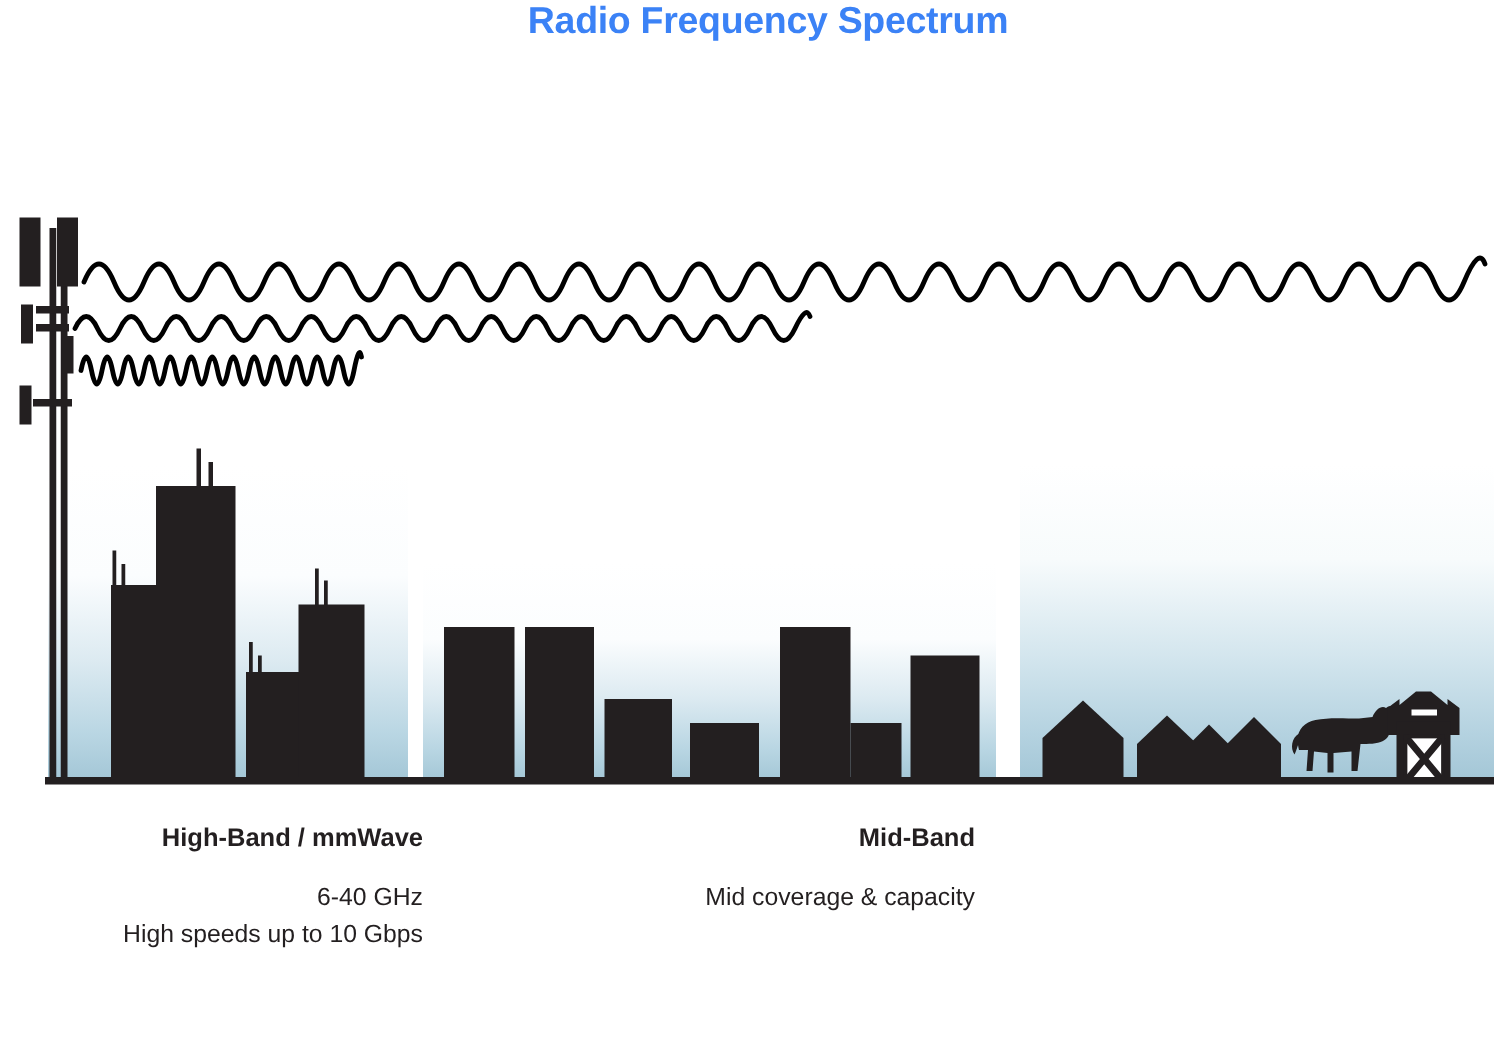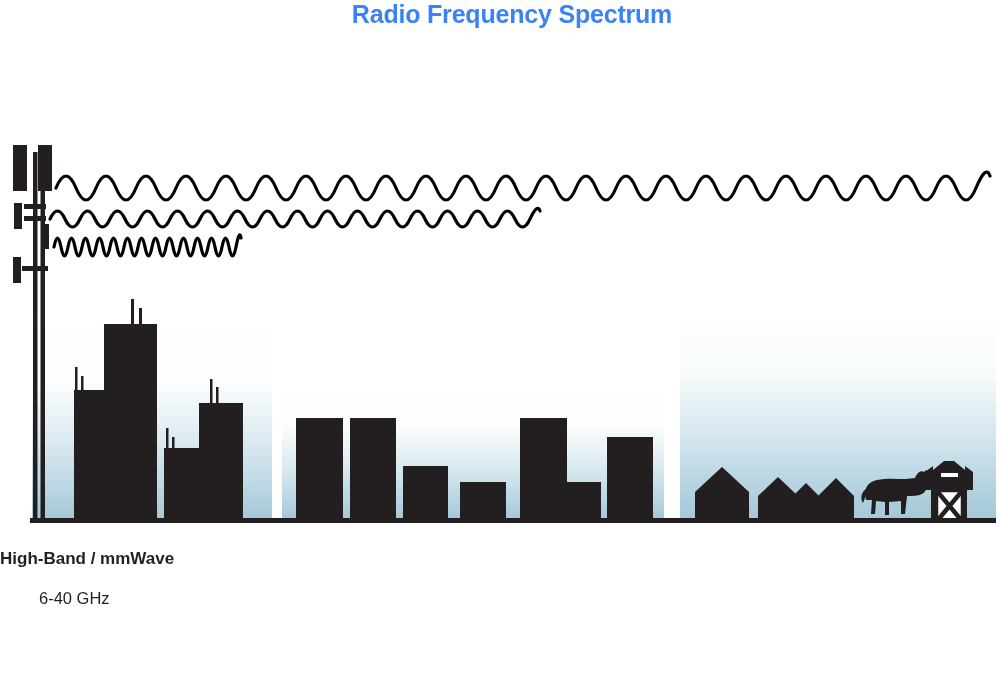--- a/index.html
+++ b/index.html
@@ -39,21 +39,21 @@
   
   #scene {
     position: absolute;
     left: 0;
     top: 0;
   }
 
   
   .caption {
     position: absolute;
-    text-align: left;
+    text-align: right;
   }
   .caption .band-name {
     font-size: 17px;
     font-weight: bold;
     color: #231f20;
     line-height: 22px;
     white-space: nowrap;
   }
   .caption .band-lines {
     margin-top: 16px;
@@ -255,22 +255,25 @@
       </g>
     </g>
 
     <rect x="30" y="518" width="966" height="5" fill="#231f20"></rect>
   </svg>
 
   <div class="caption" id="cap-high">
     <div class="band-name">High-Band / mmWave</div>
     <div class="band-lines">
       <div class="band-line">6-40 GHz</div>
+      <div class="band-line">High speeds up to 10 Gbps</div>
     </div>
   </div>
 
   <div class="caption" id="cap-mid">
+    <div class="band-name">Mid-Band</div>
     <div class="band-lines">
+      <div class="band-line">Mid coverage &amp; capacity</div>
     </div>
   </div>
 
 
 </div>
 
 </body></html>

